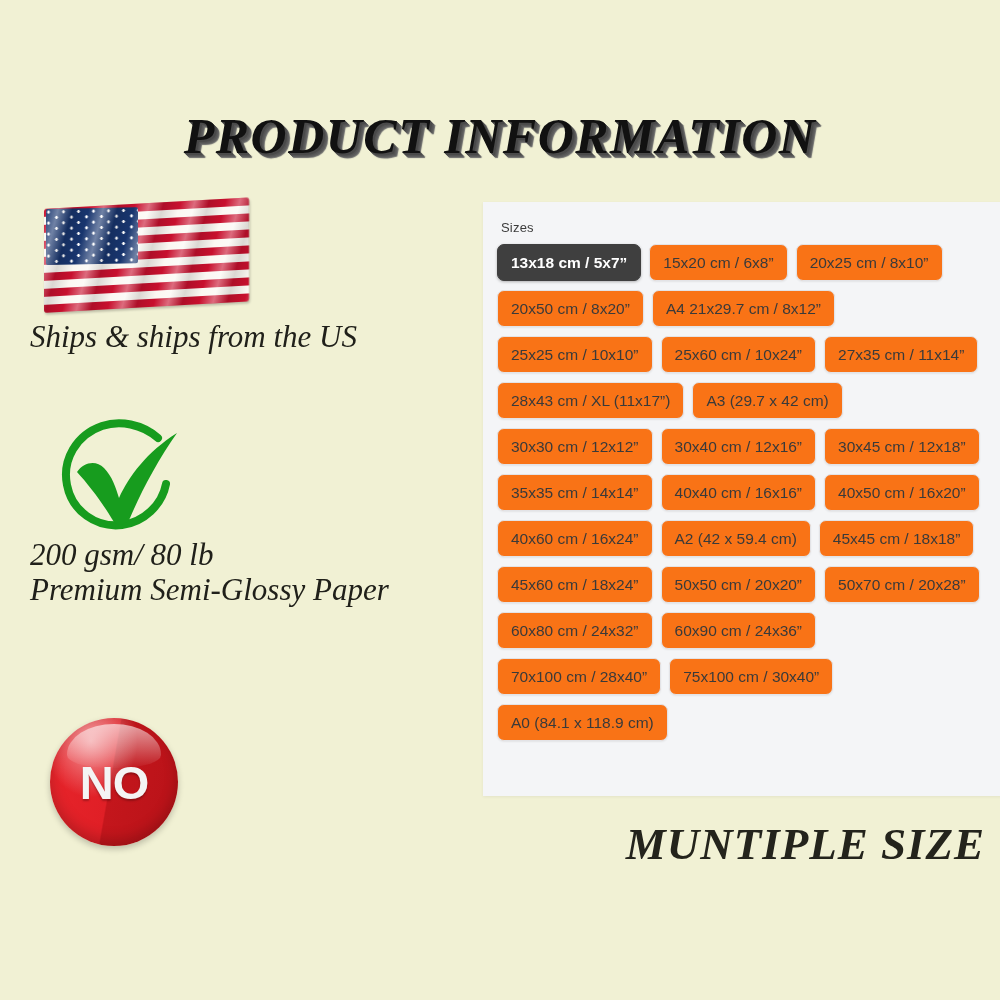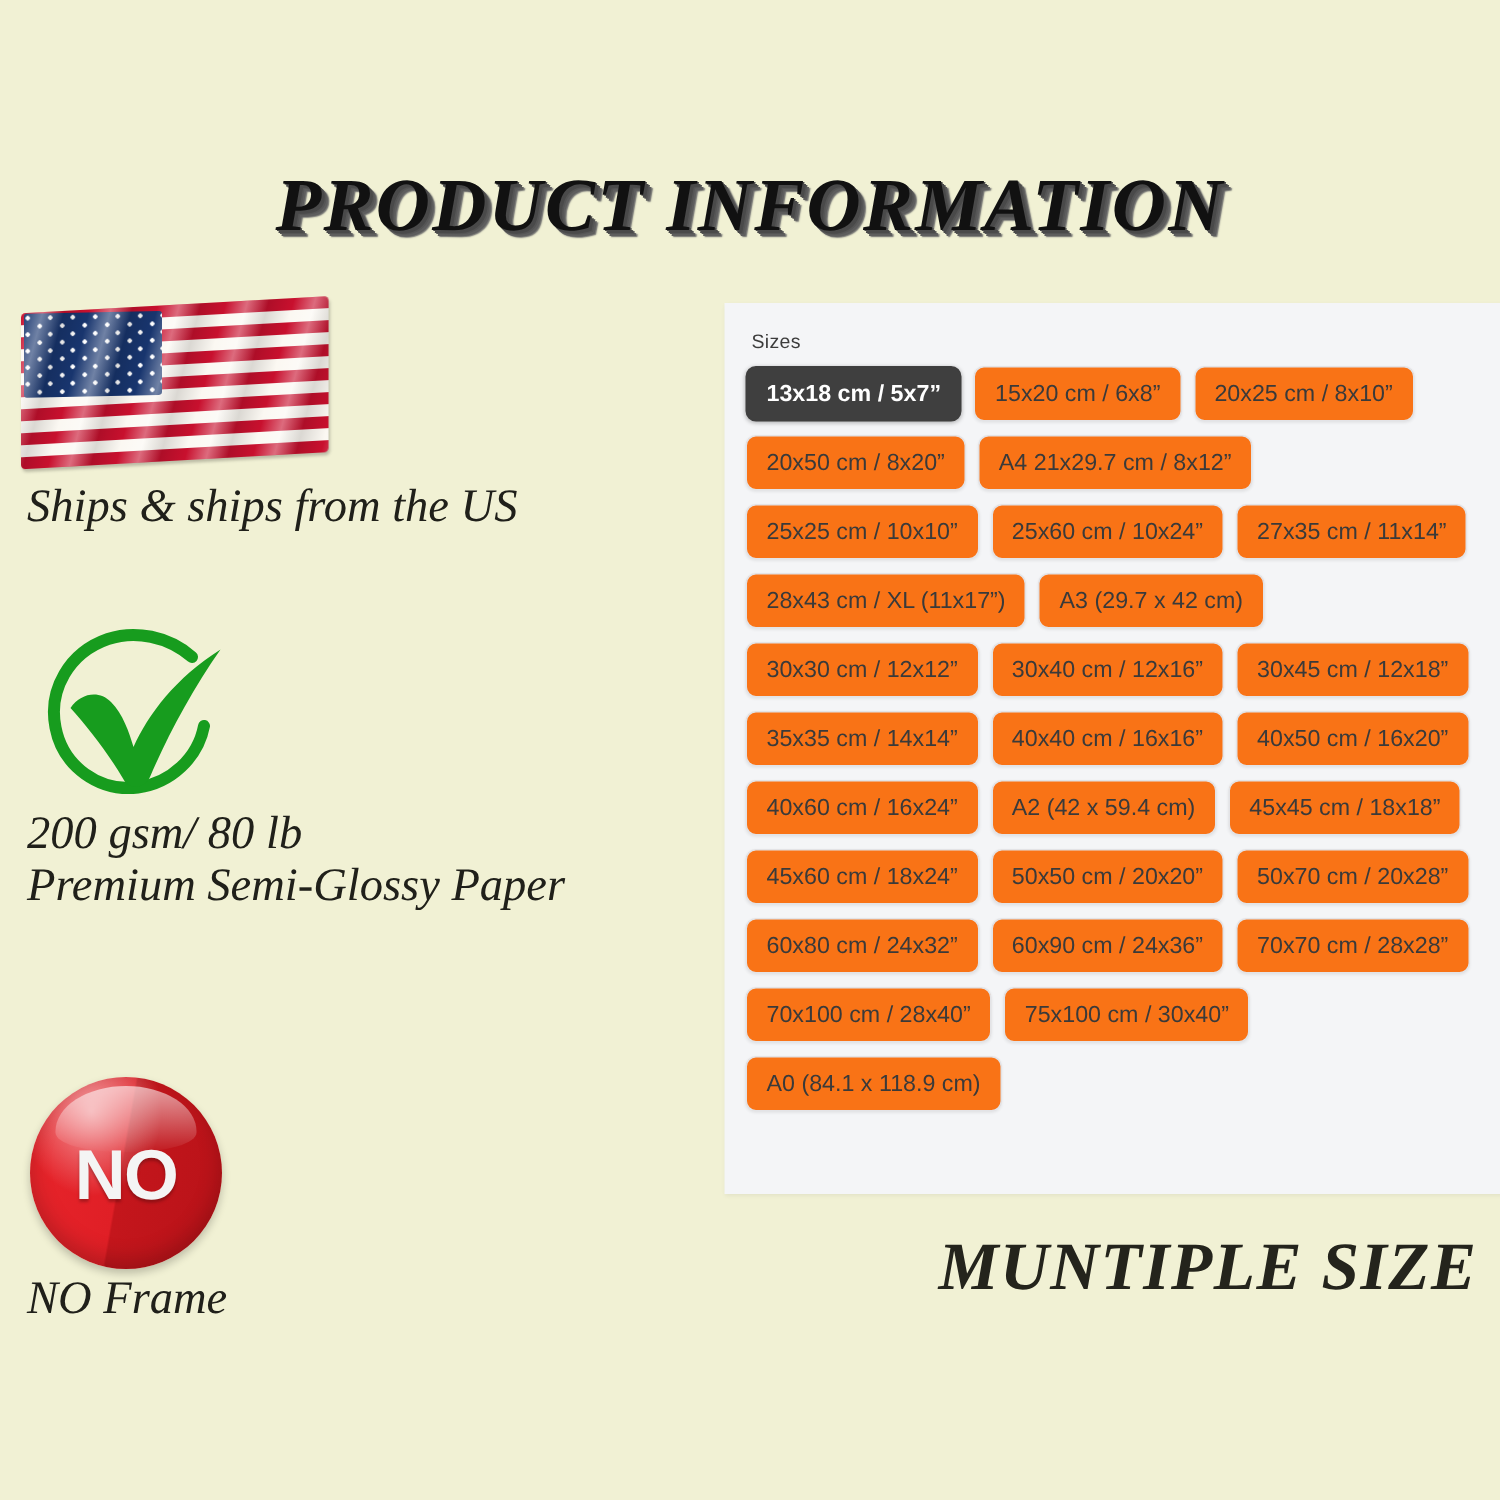--- a/index.html
+++ b/index.html
@@ -42,24 +42,26 @@
   .features {
     position: absolute;
     left: 0px;
     top: 190px;
     width: 470px;
   }
   .feature {
     position: absolute;
     left: 0;
     width: 470px;
+    padding-left: 12px;
   }
   .feature-art {
     height: 130px;
     position: relative;
+    margin-left: 18px;
   }
   .feature-text {
     font-family: "Liberation Serif", serif;
     font-style: italic;
     font-size: 31px;
     line-height: 1.12;
     color: #20201a;
     padding-left: 18px;
   }
 
@@ -271,21 +273,20 @@
     <div class="feature-text">200 gsm/ 80 lb</div>
     <div class="feature-text">Premium Semi-Glossy Paper</div>
   </div>
 
   <div class="feature" id="feature-frame">
     <div class="feature-art">
       <div class="no-badge">
         <span class="no-badge-text">NO</span>
       </div>
     </div>
-    <div class="feature-text">NO Frame</div>
   </div>
 
 </div>
 
 <div class="sizes-panel">
   <div class="sizes-label">Sizes</div>
   <div class="chips" id="chips">
       <div class="chip selected">13x18 cm / 5x7”</div>
       <div class="chip">15x20 cm / 6x8”</div>
       <div class="chip">20x25 cm / 8x10”</div>
@@ -303,20 +304,19 @@
       <div class="chip">40x40 cm / 16x16”</div>
       <div class="chip">40x50 cm / 16x20”</div>
       <div class="chip">40x60 cm / 16x24”</div>
       <div class="chip">A2 (42 x 59.4 cm)</div>
       <div class="chip">45x45 cm / 18x18”</div>
       <div class="chip">45x60 cm / 18x24”</div>
       <div class="chip">50x50 cm / 20x20”</div>
       <div class="chip">50x70 cm / 20x28”</div>
       <div class="chip">60x80 cm / 24x32”</div>
       <div class="chip">60x90 cm / 24x36”</div>
-      <div class="chip">70x70 cm / 28x28”</div>
       <div class="chip">70x100 cm / 28x40”</div>
       <div class="chip">75x100 cm / 30x40”</div>
       <div class="chip">A0 (84.1 x 118.9 cm)</div>
     </div>
 </div>
 
 <div class="multiple-size">MUNTIPLE SIZE</div>
 
 </body></html>

